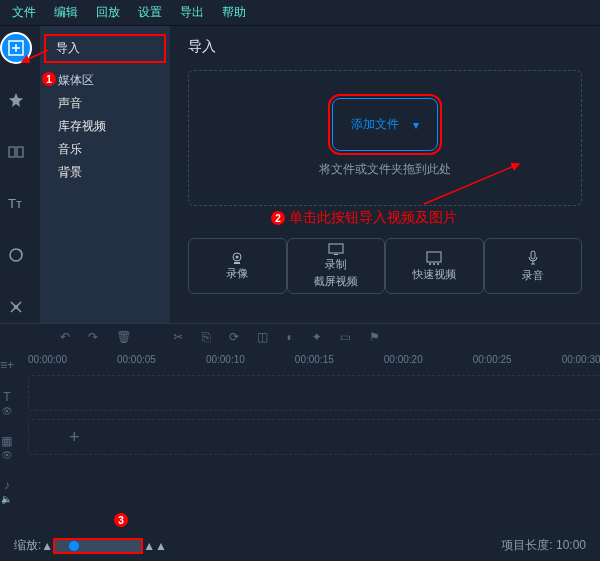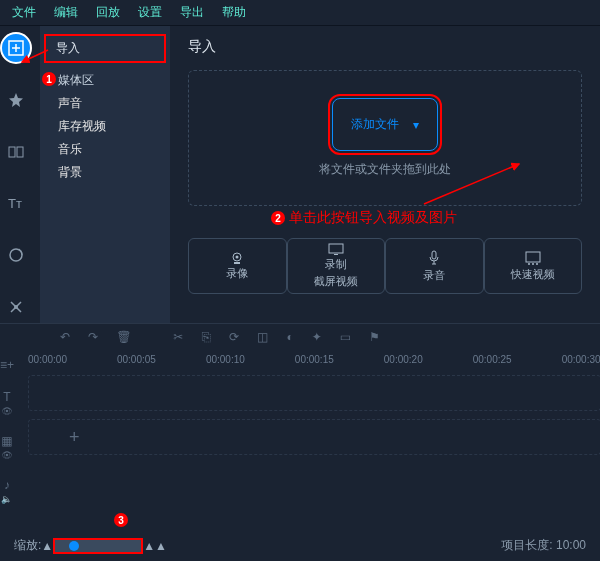--- a/index.html
+++ b/index.html
@@ -156,37 +156,37 @@
             <svg width="16" height="12" viewBox="0 0 16 12">
               <rect x="1" y="1" width="14" height="9" fill="none" stroke="currentColor"></rect>
               <rect x="6" y="11" width="4" height="1" fill="currentColor"></rect>
             </svg>
           </span>
         <span class="lbl">录制</span>
         <span class="lbl">截屏视频</span>
       </div>
       <div class="card">
         <span>
-            <svg width="12" height="16" viewBox="0 0 12 16">
-              <rect x="4" y="1" width="4" height="8" rx="2" fill="none" stroke="currentColor"></rect>
-              <path d="M2 7a4 4 0 0 0 8 0M6 11v3M4 14h4" fill="none" stroke="currentColor"></path>
-            </svg>
-          </span>
-        <span class="lbl">录音</span>
-      </div>
-      <div class="card">
-        <span>
             <svg width="16" height="14" viewBox="0 0 16 14">
               <rect x="1" y="1" width="14" height="10" fill="none" stroke="currentColor"></rect>
               <circle cx="4" cy="13" r="1" fill="currentColor"></circle>
               <circle cx="8" cy="13" r="1" fill="currentColor"></circle>
               <circle cx="12" cy="13" r="1" fill="currentColor"></circle>
             </svg>
           </span>
         <span class="lbl">快速视频</span>
+      </div>
+      <div class="card">
+        <span>
+            <svg width="12" height="16" viewBox="0 0 12 16">
+              <rect x="4" y="1" width="4" height="8" rx="2" fill="none" stroke="currentColor"></rect>
+              <path d="M2 7a4 4 0 0 0 8 0M6 11v3M4 14h4" fill="none" stroke="currentColor"></path>
+            </svg>
+          </span>
+        <span class="lbl">录音</span>
       </div>
     </div>
   </div>
 </div>
 
 <div class="timeline-wrap">
   <div class="tl-tools">
     <span>↶</span>
     <span>↷</span>
     <span>🗑</span>

